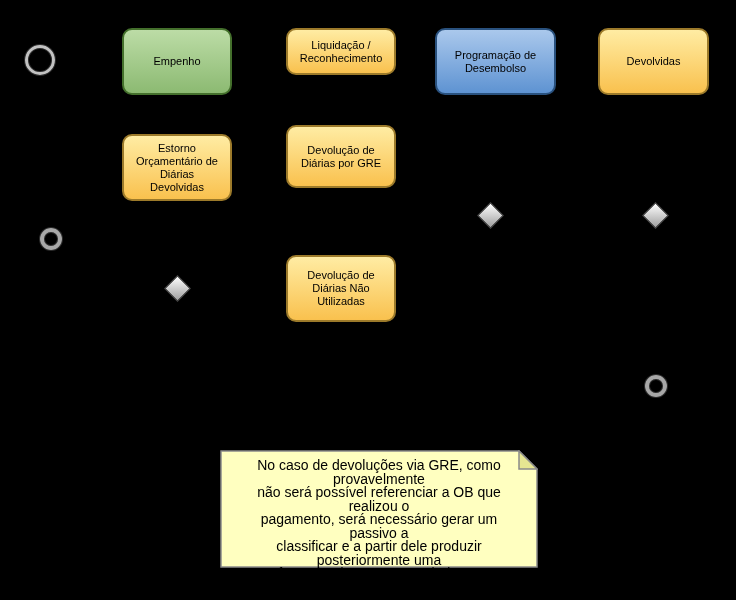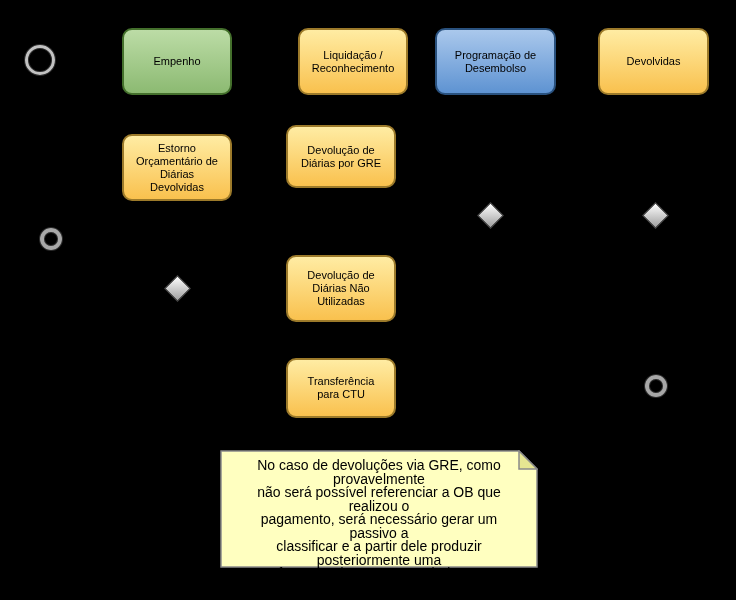--- a/index.html
+++ b/index.html
@@ -79,21 +79,21 @@
 <body>
 
 <div class="canvas">
 
   <div class="event start" style="left:25px; top:45px;"></div>
   <div class="event end" style="left:40px; top:228px;"></div>
   <div class="event end" style="left:645px; top:375px;"></div>
 
   <div class="task green" style="left:122px; top:28px; height:67px;">Empenho</div>
 
-  <div class="task yellow" style="left:286px; top:28px; height:67px;margin-left:12px;">Liquidação /
+  <div class="task yellow" style="left:286px; top:28px; height:47px;">Liquidação /
 Reconhecimento</div>
 
   <div class="task blue" style="left:435px; top:28px; width:121px; height:67px;">Programação de
 Desembolso</div>
 
   <div class="task yellow" style="left:598px; top:28px; width:111px; height:67px;">Devolvidas</div>
 
   <div class="task yellow" style="left:122px; top:134px; height:67px;">Estorno
 Orçamentário de
 Diárias
@@ -103,22 +103,20 @@
 Diárias por GRE</div>
 
   <div class="gateway" style="left:168px; top:279px;"></div>
   <div class="gateway" style="left:481px; top:206px;"></div>
   <div class="gateway" style="left:646px; top:206px;"></div>
 
   <div class="task yellow" style="left:286px; top:255px; height:67px;">Devolução de
 Diárias Não
 Utilizadas</div>
 
-  <div class="task yellow" style="left:286px; top:358px; height:60px;">Transferência
-para CTU</div>
 
   <div class="note-wrap">
     <svg width="318" height="118" viewBox="0 0 318 118">
       <path d="M1,1 L299,1 L317,19 L317,117 L1,117 Z" fill="#FFFFC0" stroke="#8a8a8a" stroke-width="1.5"></path>
       <path d="M299,1 L299,19 L317,19 Z" fill="#E6E692" stroke="#8a8a8a" stroke-width="1.5"></path>
     </svg>
     <div class="note-text">No caso de devoluções via GRE, como provavelmente
 não será possível referenciar a OB que realizou o
 pagamento, será necessário gerar um passivo a
 classificar e a partir dele produzir posteriormente uma

